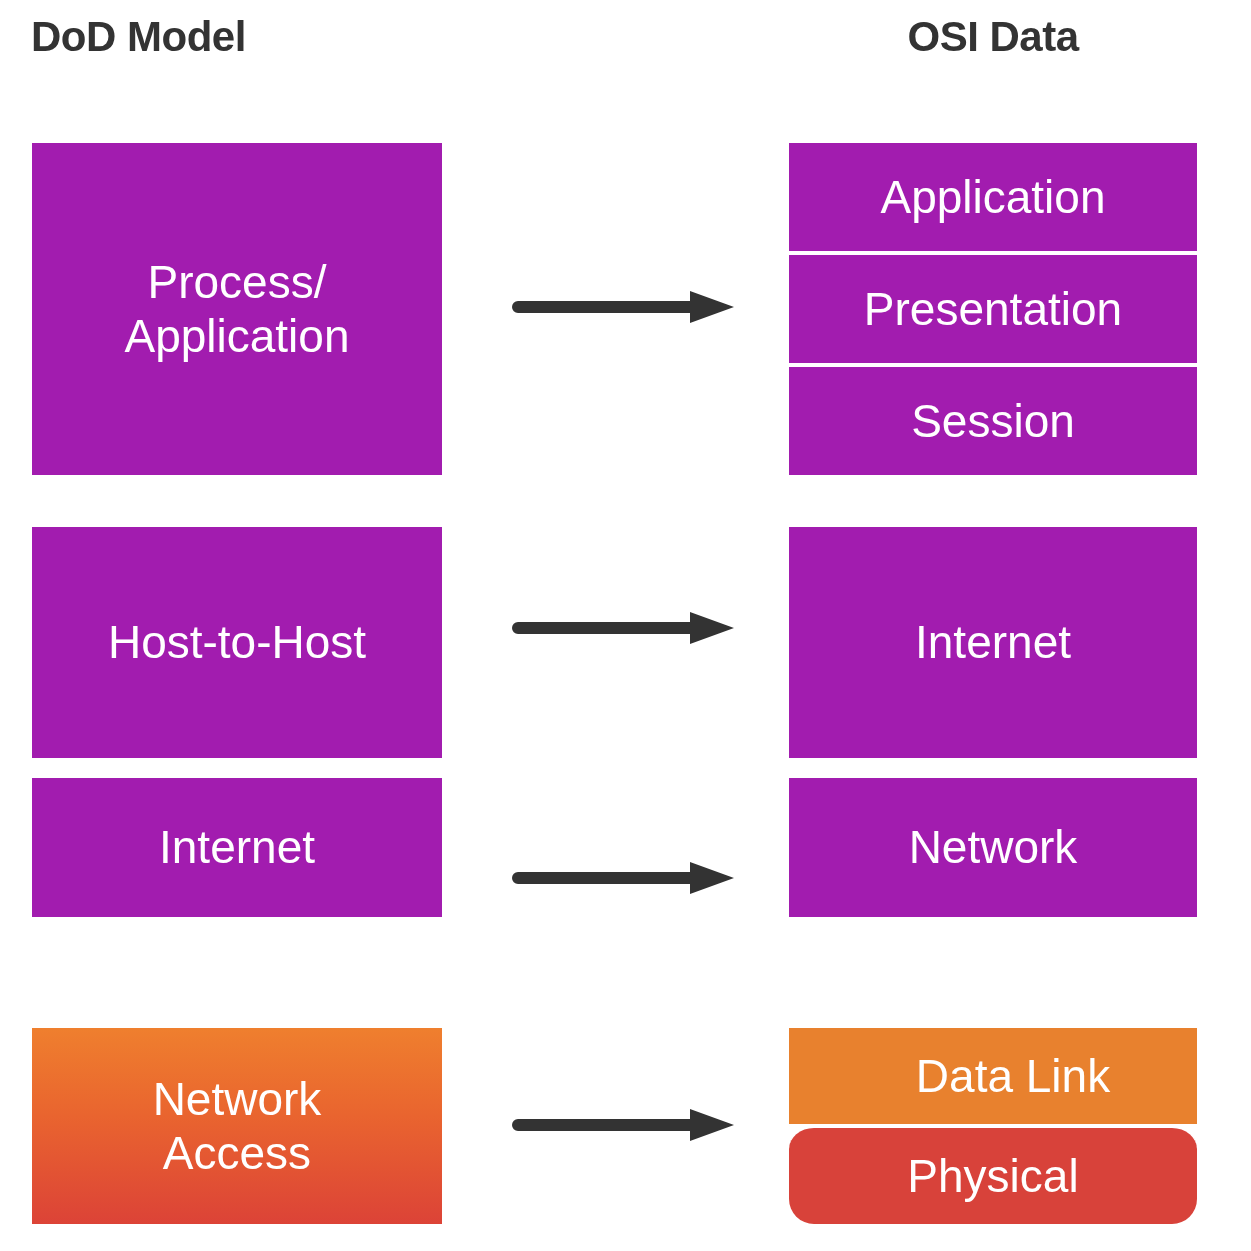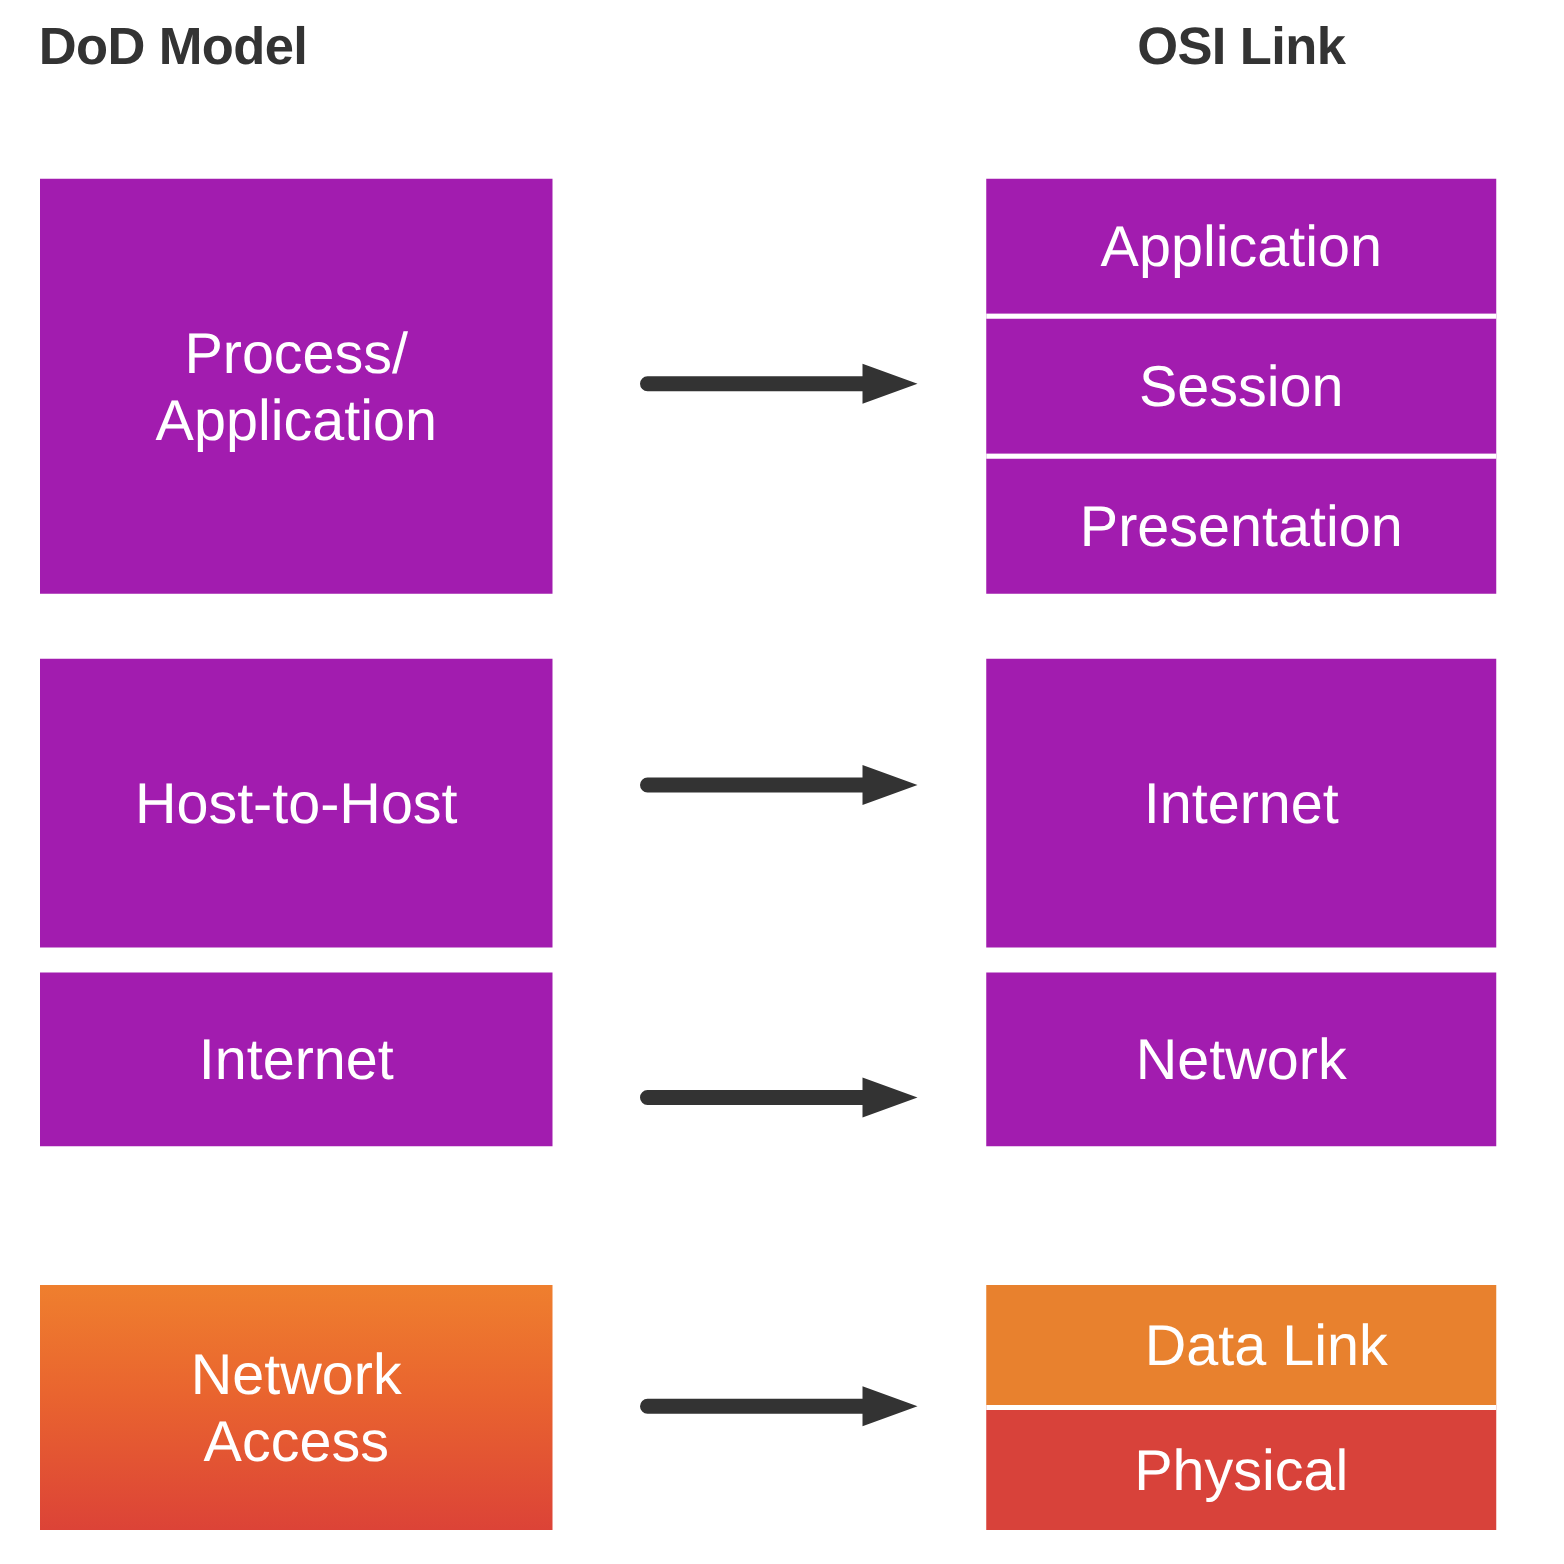--- a/index.html
+++ b/index.html
@@ -63,21 +63,21 @@
   .row-2 { top: 384px; height: 231px; }
   .row-3 { top: 635px; height: 139px; }
   .row-4 { top: 885px; height: 196px; }
 
   .w-dod { left: 0; width: 410px; }
   .w-osi { left: 0; width: 408px; }
 
   
   .fill-green    { background: #a21caf; }
   .fill-orange   { background: #e8812e; padding-left: 40px; }
-  .fill-red      { background: #d8423a; }
+  .fill-red      { background: #d8423a; border-radius: 25px; }
   .fill-gradient { background: linear-gradient(180deg, #ef7f2e 0%, #e9642f 45%, #dc4337 100%); }
 
   
   .stack {
     position: absolute;
     display: flex;
     flex-direction: column;
   }
   .sublayer {
     flex: 1 1 0;
@@ -101,21 +101,21 @@
   #arrow-3 { top: 856px; }
   #arrow-4 { top: 1103px; }
 </style>
 </head>
 <body>
 
 <div id="diagram">
 
   <div class="col-title" id="title-dod">DoD Model</div>
 
-  <div class="col-title" id="title-osi">OSI Link</div>
+  <div class="col-title" id="title-osi">OSI Data</div>
 
   <div class="column" id="col-dod">
 
     <div class="box row-1 w-dod fill-green">
       <span class="box-label">Process/
 Application</span>
     </div>
 
     <div class="box row-2 w-dod fill-green">
       <span class="box-label">Host-to-Host</span>
@@ -132,24 +132,24 @@
 
   </div>
 
   <div class="column" id="col-osi">
 
     <div class="stack row-1 w-osi">
       <div class="sublayer fill-green">
         <span class="box-label">Application</span>
       </div>
       <div class="sublayer fill-green">
-        <span class="box-label">Session</span>
+        <span class="box-label">Presentation</span>
       </div>
       <div class="sublayer fill-green">
-        <span class="box-label">Presentation</span>
+        <span class="box-label">Session</span>
       </div>
     </div>
 
     <div class="box row-2 w-osi fill-green">
       <span class="box-label">Internet</span>
     </div>
 
     <div class="box row-3 w-osi fill-green">
       <span class="box-label">Network</span>
     </div>

